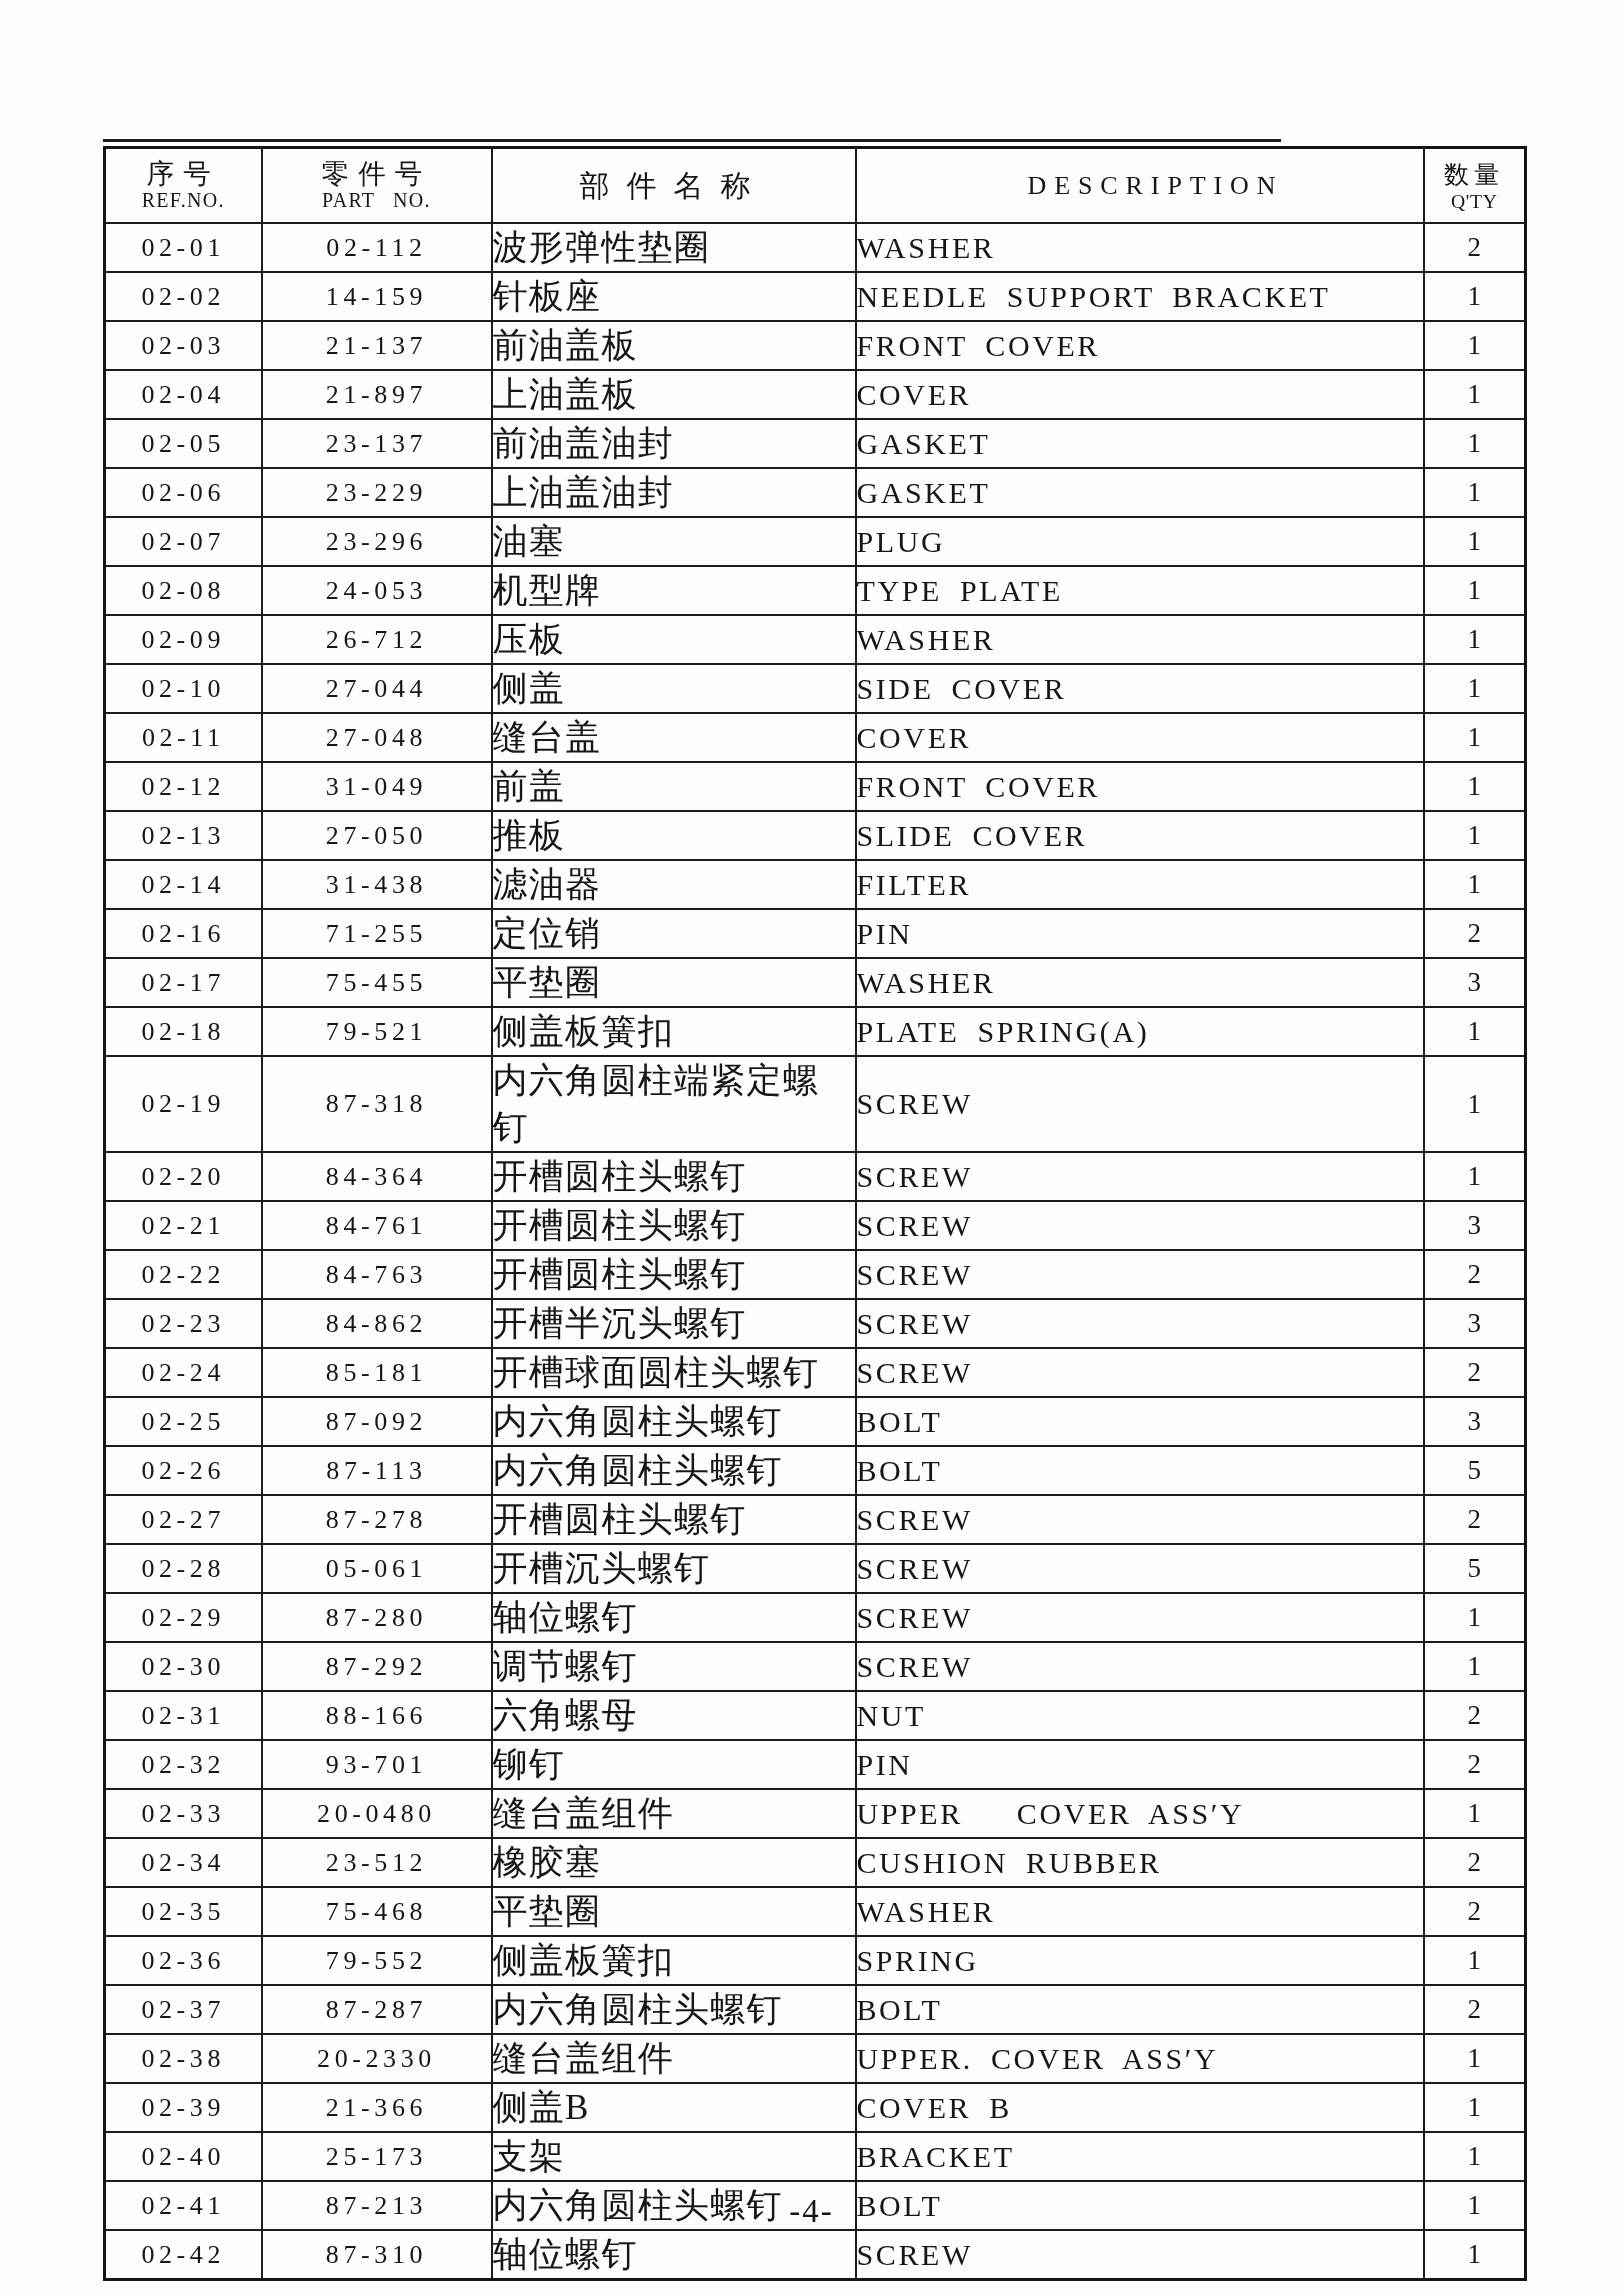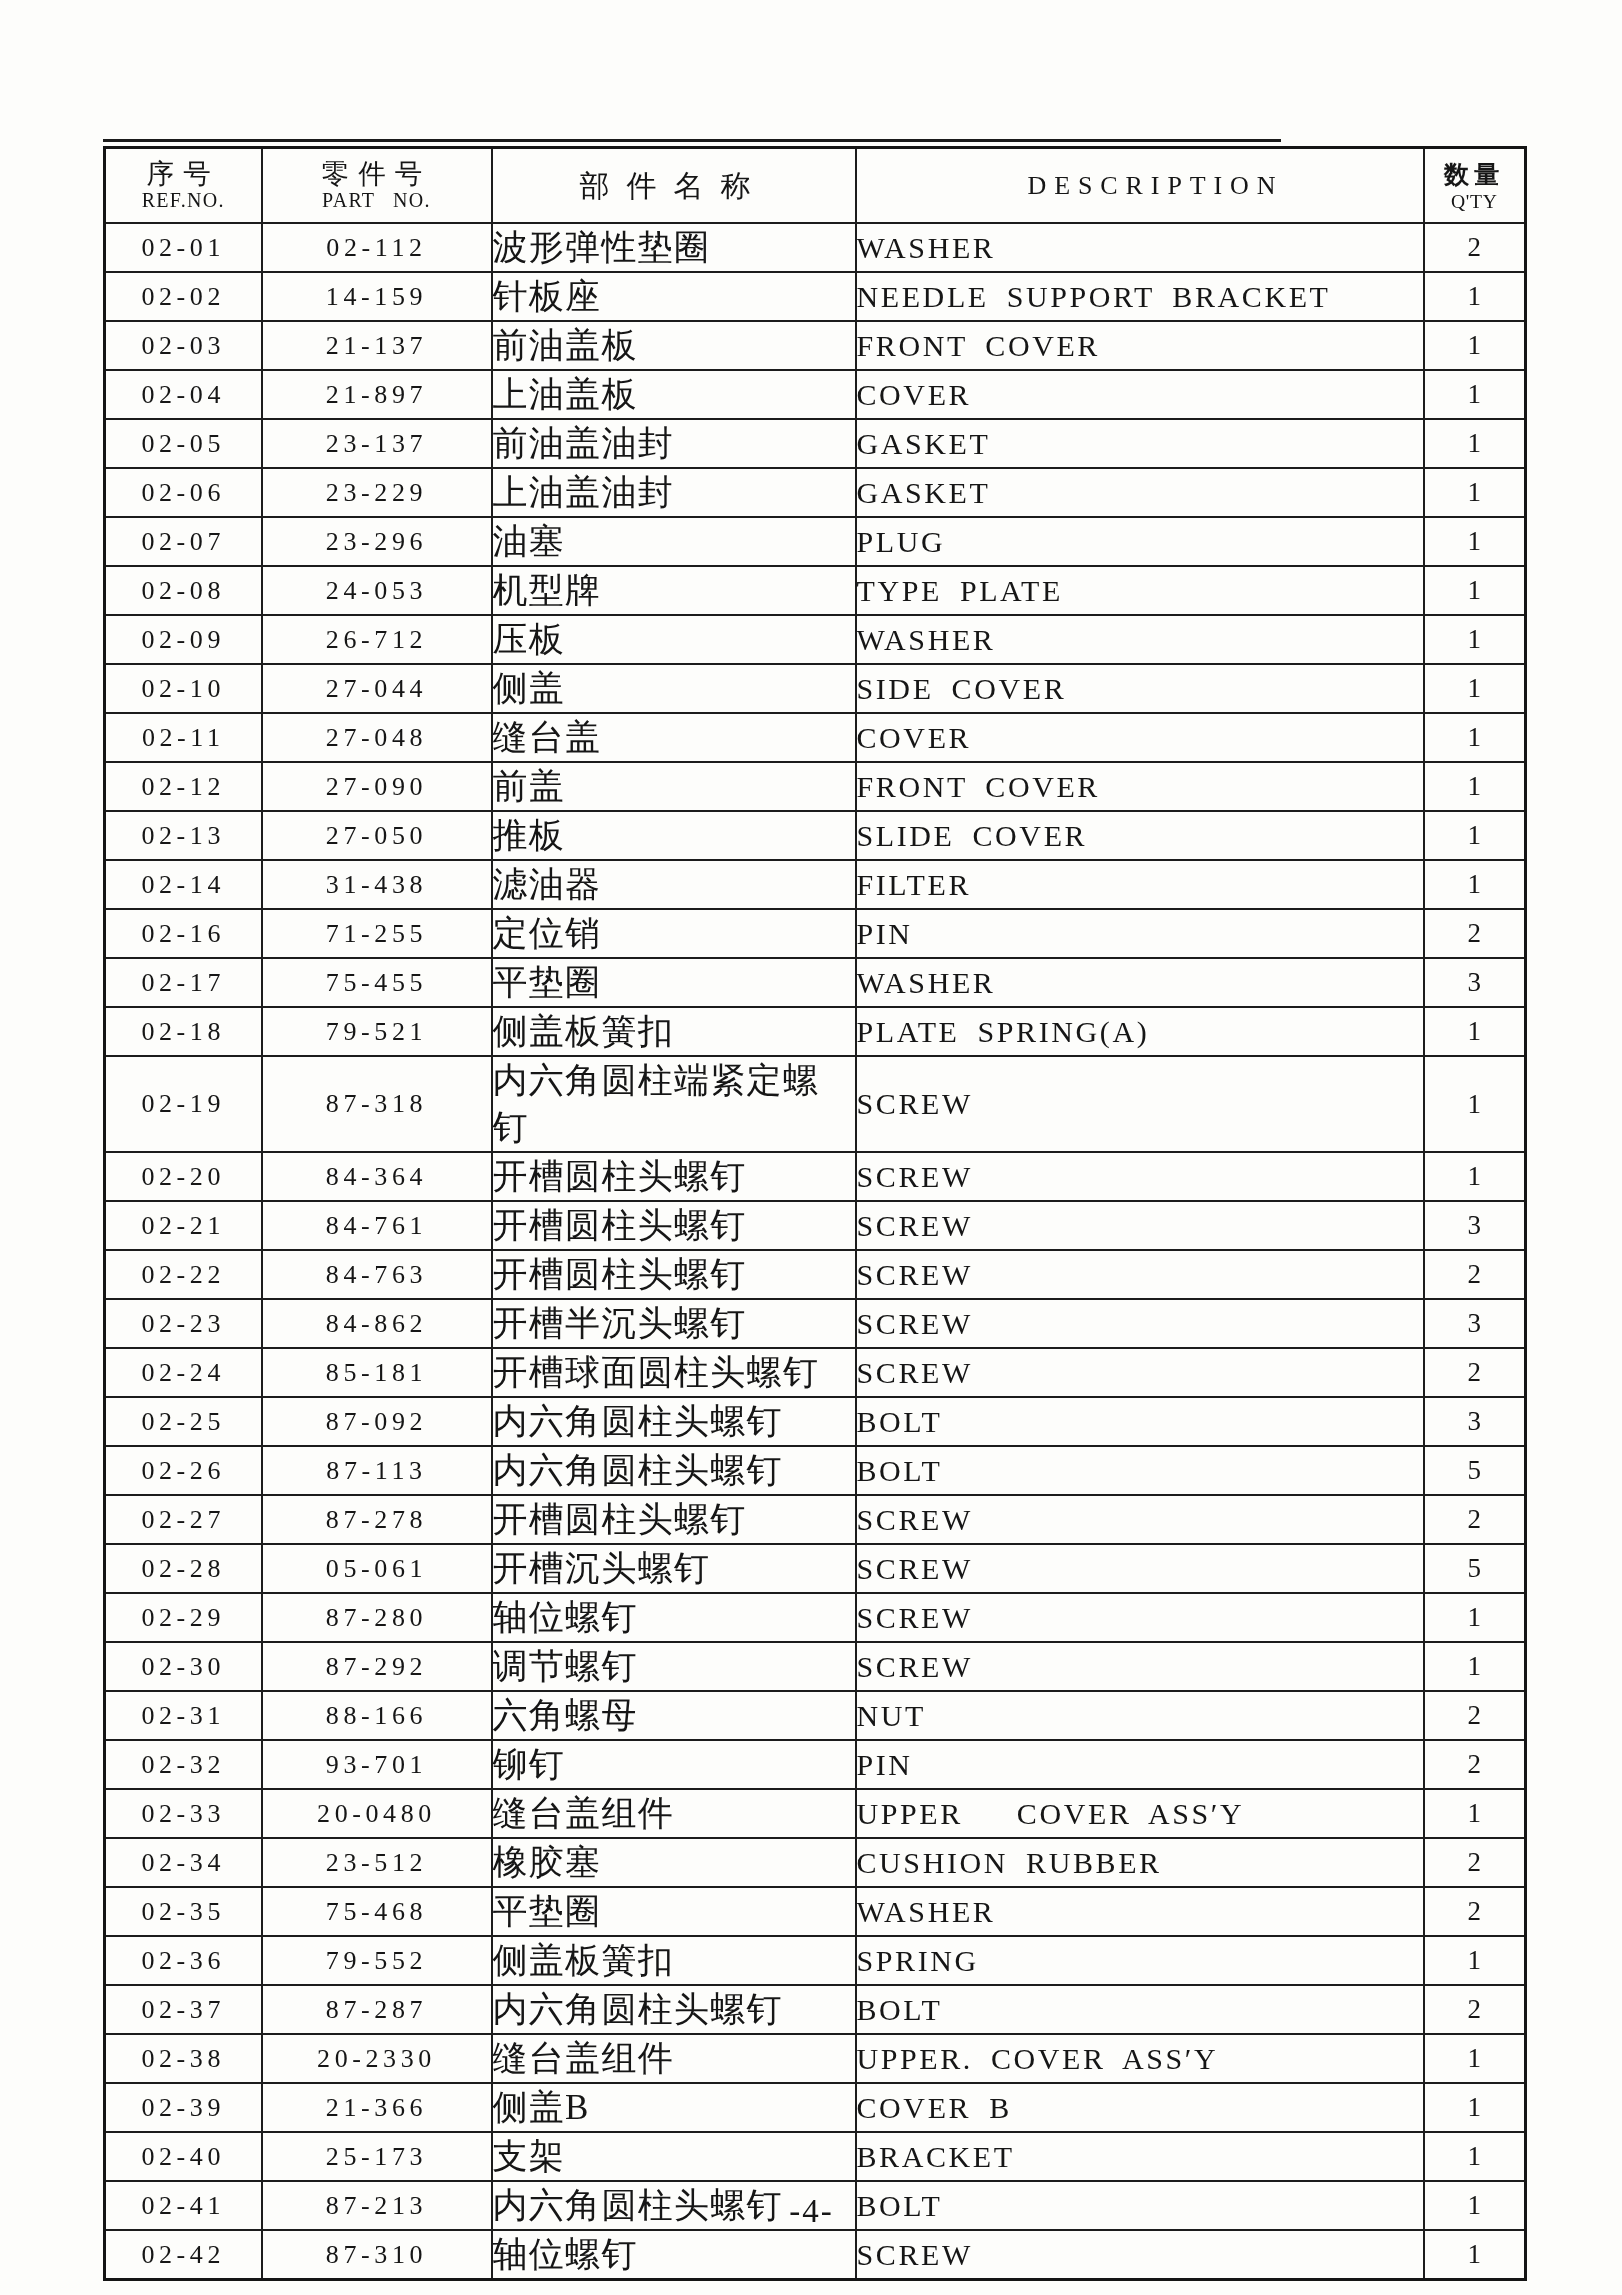--- a/index.html
+++ b/index.html
@@ -59,21 +59,21 @@
     line-height:1.15;
   }
   .th-en-desc{
     font-size:26px;
     letter-spacing:7.9px;
     margin-left:32px;
   }
   .th-cn-qty{
     font-size:25px;
     letter-spacing:5.2px;
-    font-weight:bold;
+    font-weight:normal;
   }
   .th-en-qty{
     font-size:19.6px;
     letter-spacing:0.7px;
   }
   tbody td{
     height:40px;
   }
   td.num{
     text-align:center;
@@ -220,21 +220,21 @@
           </tr>
           <tr>
             <td class="num">02-11</td>
             <td class="num">27-048</td>
             <td class="name">缝台盖</td>
             <td class="desc">COVER</td>
             <td class="qty">1</td>
           </tr>
           <tr>
             <td class="num">02-12</td>
-            <td class="num">27-090</td>
+            <td class="num">31-049</td>
             <td class="name">前盖</td>
             <td class="desc">FRONT COVER</td>
             <td class="qty">1</td>
           </tr>
           <tr>
             <td class="num">02-13</td>
             <td class="num">27-050</td>
             <td class="name">推板</td>
             <td class="desc">SLIDE COVER</td>
             <td class="qty">1</td>

